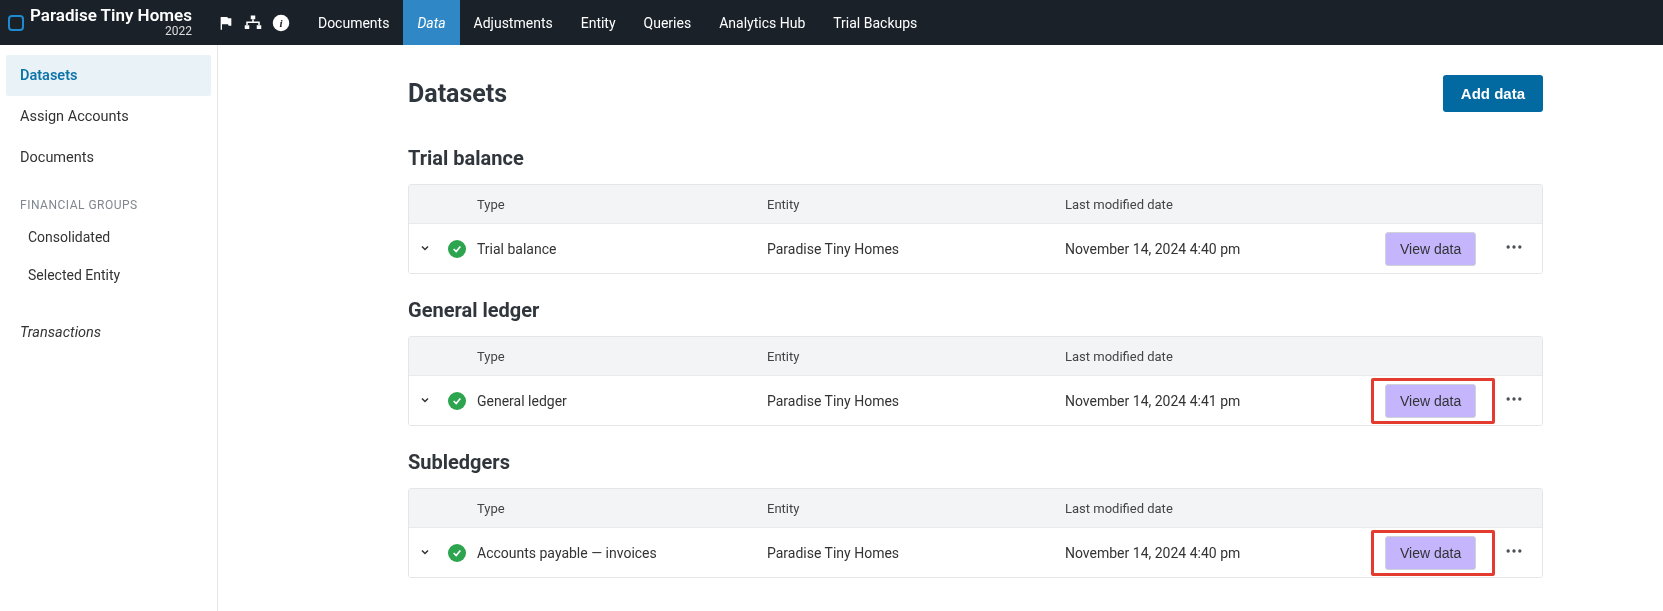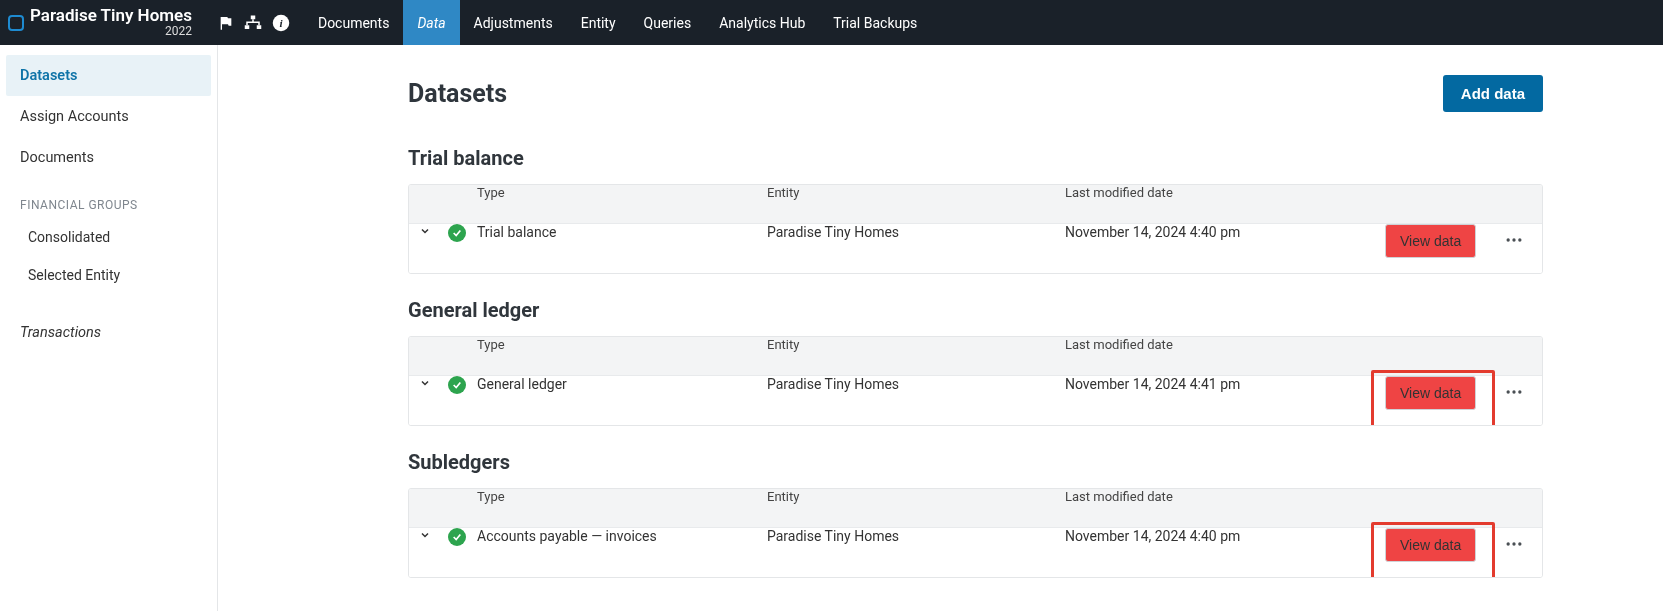--- a/index.html
+++ b/index.html
@@ -149,20 +149,21 @@
     margin-bottom: 14px;
   }
 
   .table {
     border: 1px solid #e4e6e8;
     border-radius: 3px;
     overflow: hidden;
   }
   .table-row {
     display: flex;
+    align-items: center;
     min-height: 44px;
     background: #fff;
   }
   .table-row.header {
     background: #f3f4f5;
     color: #444;
     font-size: 13px;
     min-height: 38px;
   }
   .table-row:not(.header) {
@@ -175,21 +176,21 @@
   .col-type   { width: 294px; padding-left: 4px; }
   .col-entity { width: 298px; }
   .col-date   { width: 320px; }
   .col-action { width: 96px; position: relative; }
   .col-more   { flex:1; display:flex; justify-content:flex-end; padding-right: 12px; }
 
   .row-text { font-size: 14px; color: #333; }
 
   .view-btn {
     border: 1px solid #cfd3d7;
-    background: #ef4444;
+    background: #c4b5fd;
     color: #333;
     padding: 8px 14px;
     font-size: 14px;
     border-radius: 3px;
     cursor: pointer;
     font-weight: 500;
   }
   .highlighted-wrap {
     position: absolute;
     top: -6px; left: -14px; right: -14px; bottom: -6px;

